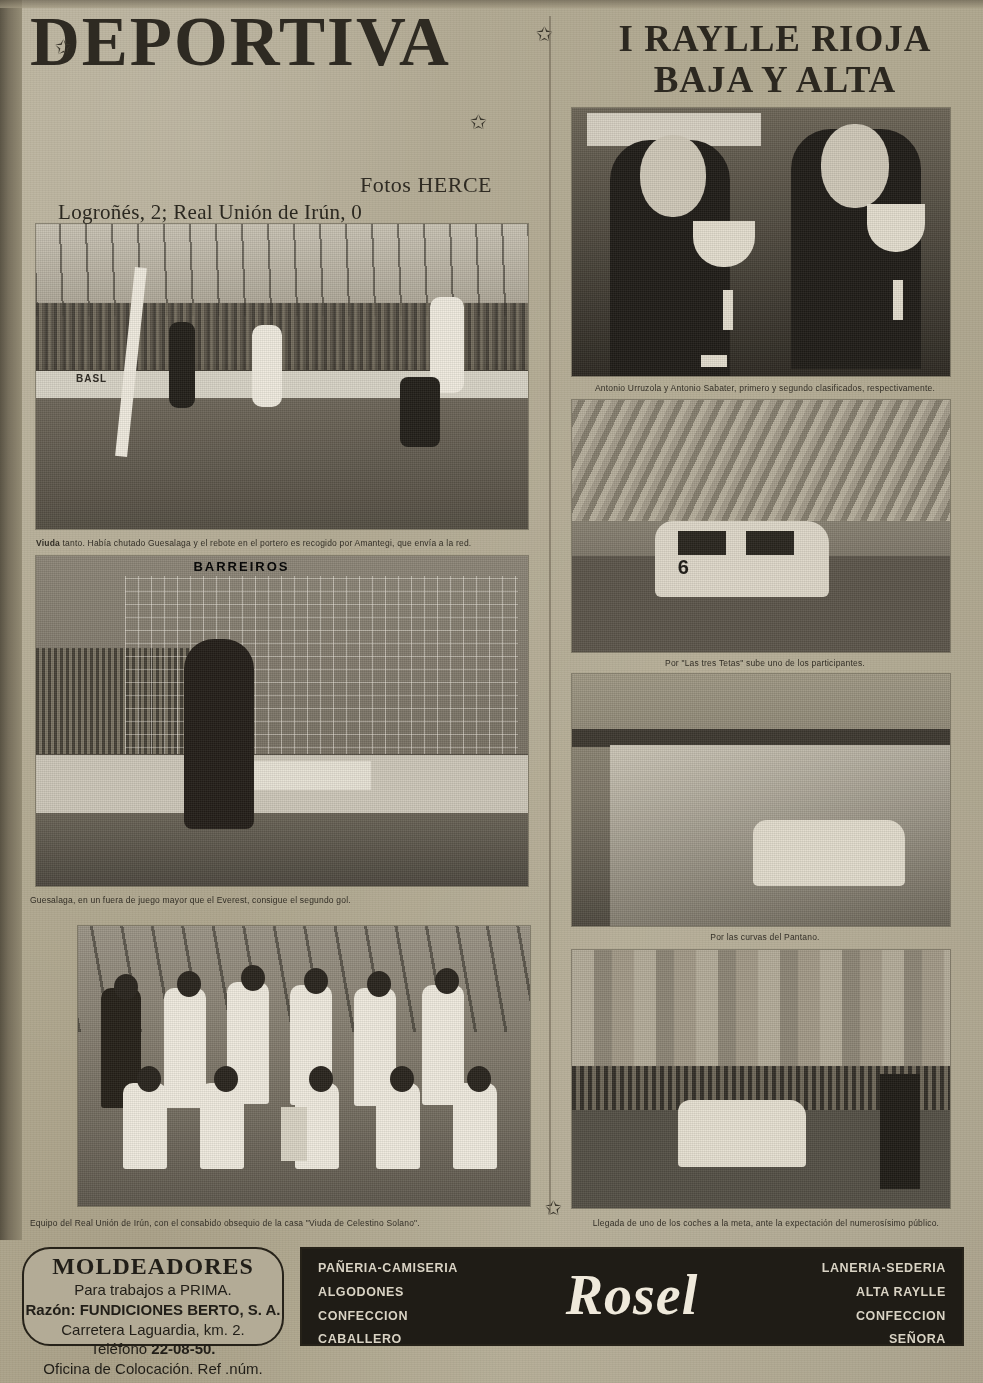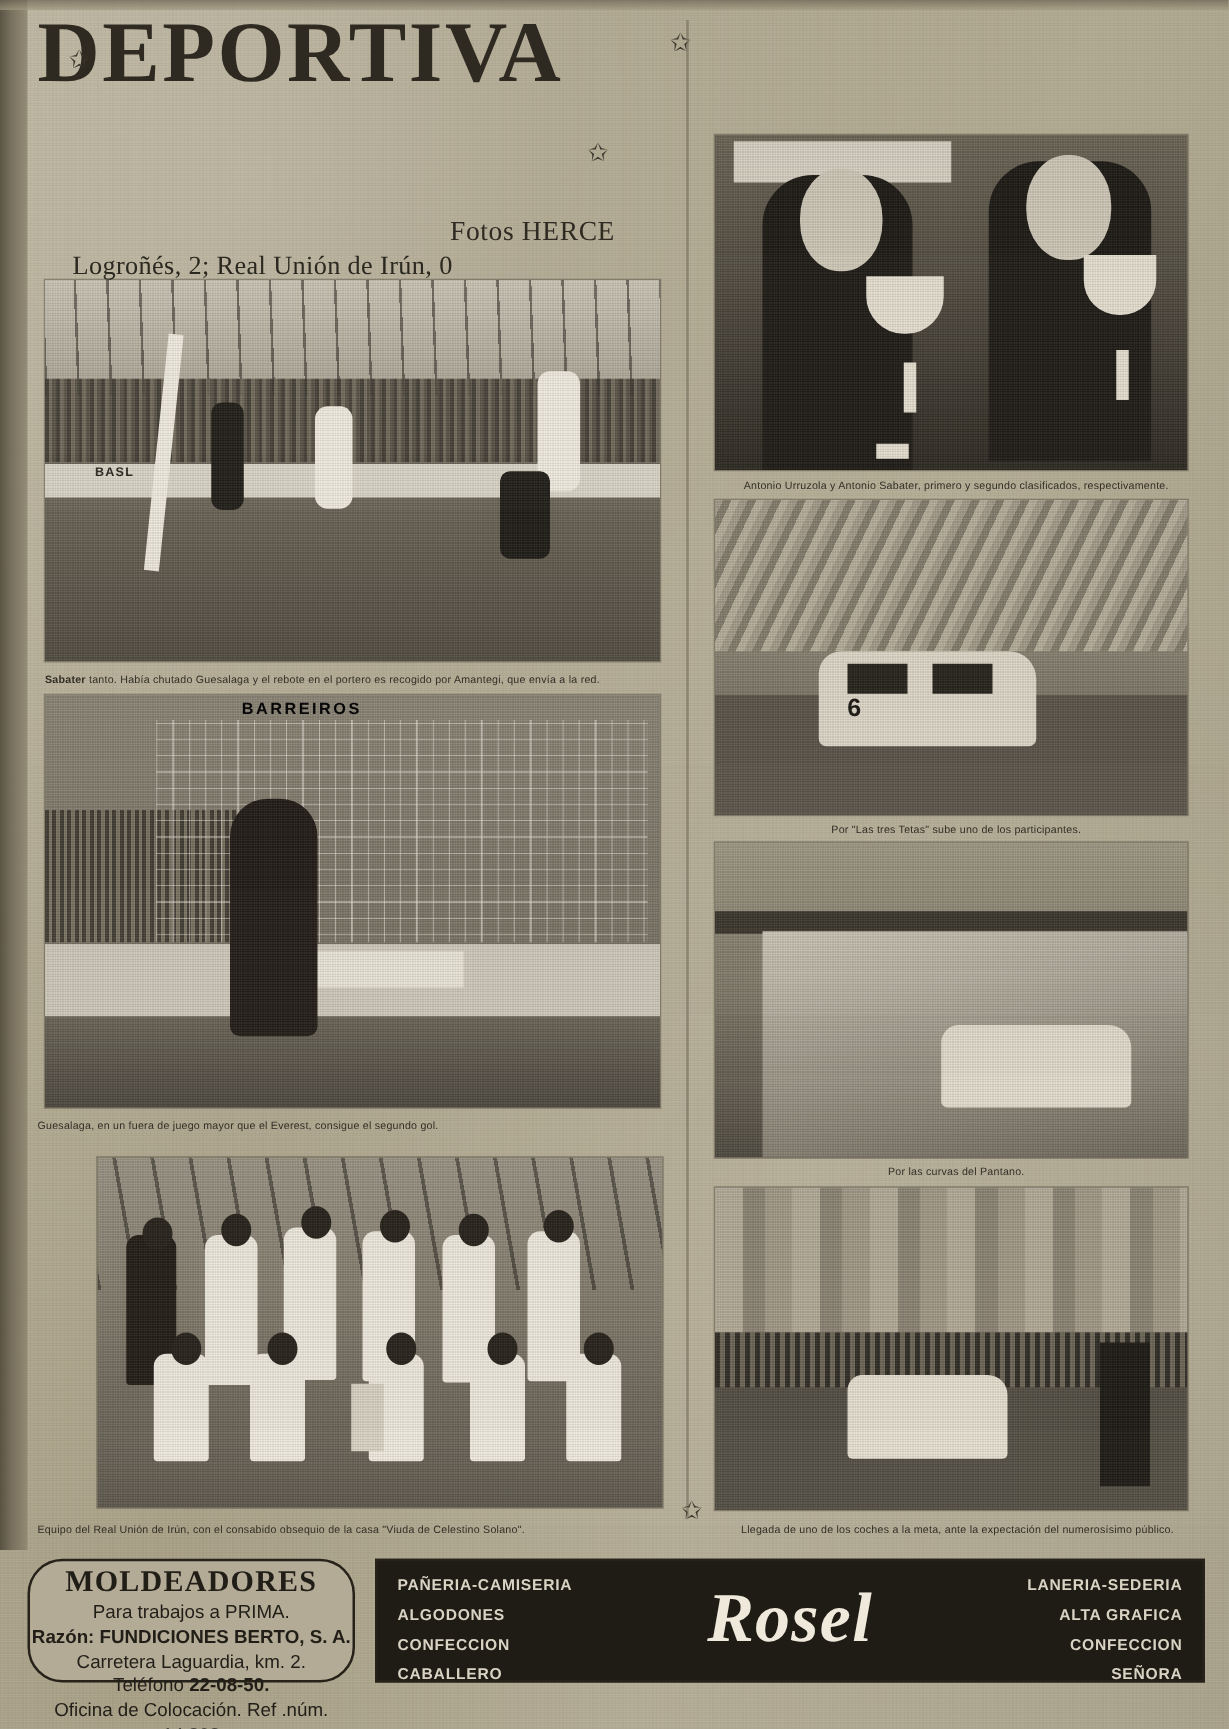--- a/index.html
+++ b/index.html
@@ -203,38 +203,42 @@
   <div class="star s1">✩</div>
   <div class="star s2">✩</div>
   <div class="star s3">✩</div>
   <div class="star s4">✩</div>
 
   <div class="fotos">Fotos HERCE</div>
   <div class="subhead">Logroñés, 2; Real Unión de Irún, 0</div>
 
   <div class="vrule"></div>
 
+  <div class="rhead">
+    <div>I RAYLLE RIOJA</div>
+    <div>BAJA Y ALTA</div>
+  </div>
 
   <div class="photo" id="photo1" style="left:36px;top:224px;width:492px;height:305px;">
     <div class="sky"></div>
     <div class="trees"></div>
     <div class="crowd"></div>
     <div class="board">
         <span style="left:40px;">BASL</span>
       </div>
     <div class="pitch"></div>
     <div class="pl" style="left:44%;top:33%;width:30px;height:82px;border-radius:10px;"></div>
     <div class="plk" style="left:27%;top:32%;width:26px;height:86px;border-radius:9px;"></div>
     <div class="pl" style="left:80%;top:24%;width:34px;height:96px;border-radius:10px;"></div>
     <div class="plk" style="left:74%;top:50%;width:40px;height:70px;border-radius:8px;"></div>
     <div class="pl" style="left:18%;top:14%;width:12px;height:190px;transform:rotate(6deg);"></div>
     <div class="gn"></div>
   </div>
   <div class="caption" style="left:36px;top:538px;width:495px;">
-    <b>Sabater</b><span> tanto. Había chutado Guesalaga y el rebote en el portero es recogido por Amantegi, que envía a la red.</span>
+    <b>Viuda</b><span> tanto. Había chutado Guesalaga y el rebote en el portero es recogido por Amantegi, que envía a la red.</span>
   </div>
 
   <div class="photo" id="photo2" style="left:36px;top:556px;width:492px;height:330px;">
     <div class="bg"></div>
     <div class="crowd2"></div>
     <div class="net"></div>
     <div class="barreiros">BARREIROS</div>
     <div class="wall"></div>
     <div class="ad"></div>
     <div class="ground"></div>
@@ -338,19 +342,19 @@
     <div class="ad-box" id="ad-rosel">
       <div class="col left">
         <div>PAÑERIA-CAMISERIA</div>
         <div>ALGODONES</div>
         <div>CONFECCION</div>
         <div>CABALLERO</div>
       </div>
       <div class="brand">Rosel</div>
       <div class="col right">
         <div>LANERIA-SEDERIA</div>
-        <div>ALTA GRAFICA</div>
+        <div>ALTA RAYLLE</div>
         <div>CONFECCION</div>
         <div>SEÑORA</div>
       </div>
     </div>
   </div>
 </div>
 
 </body></html>

